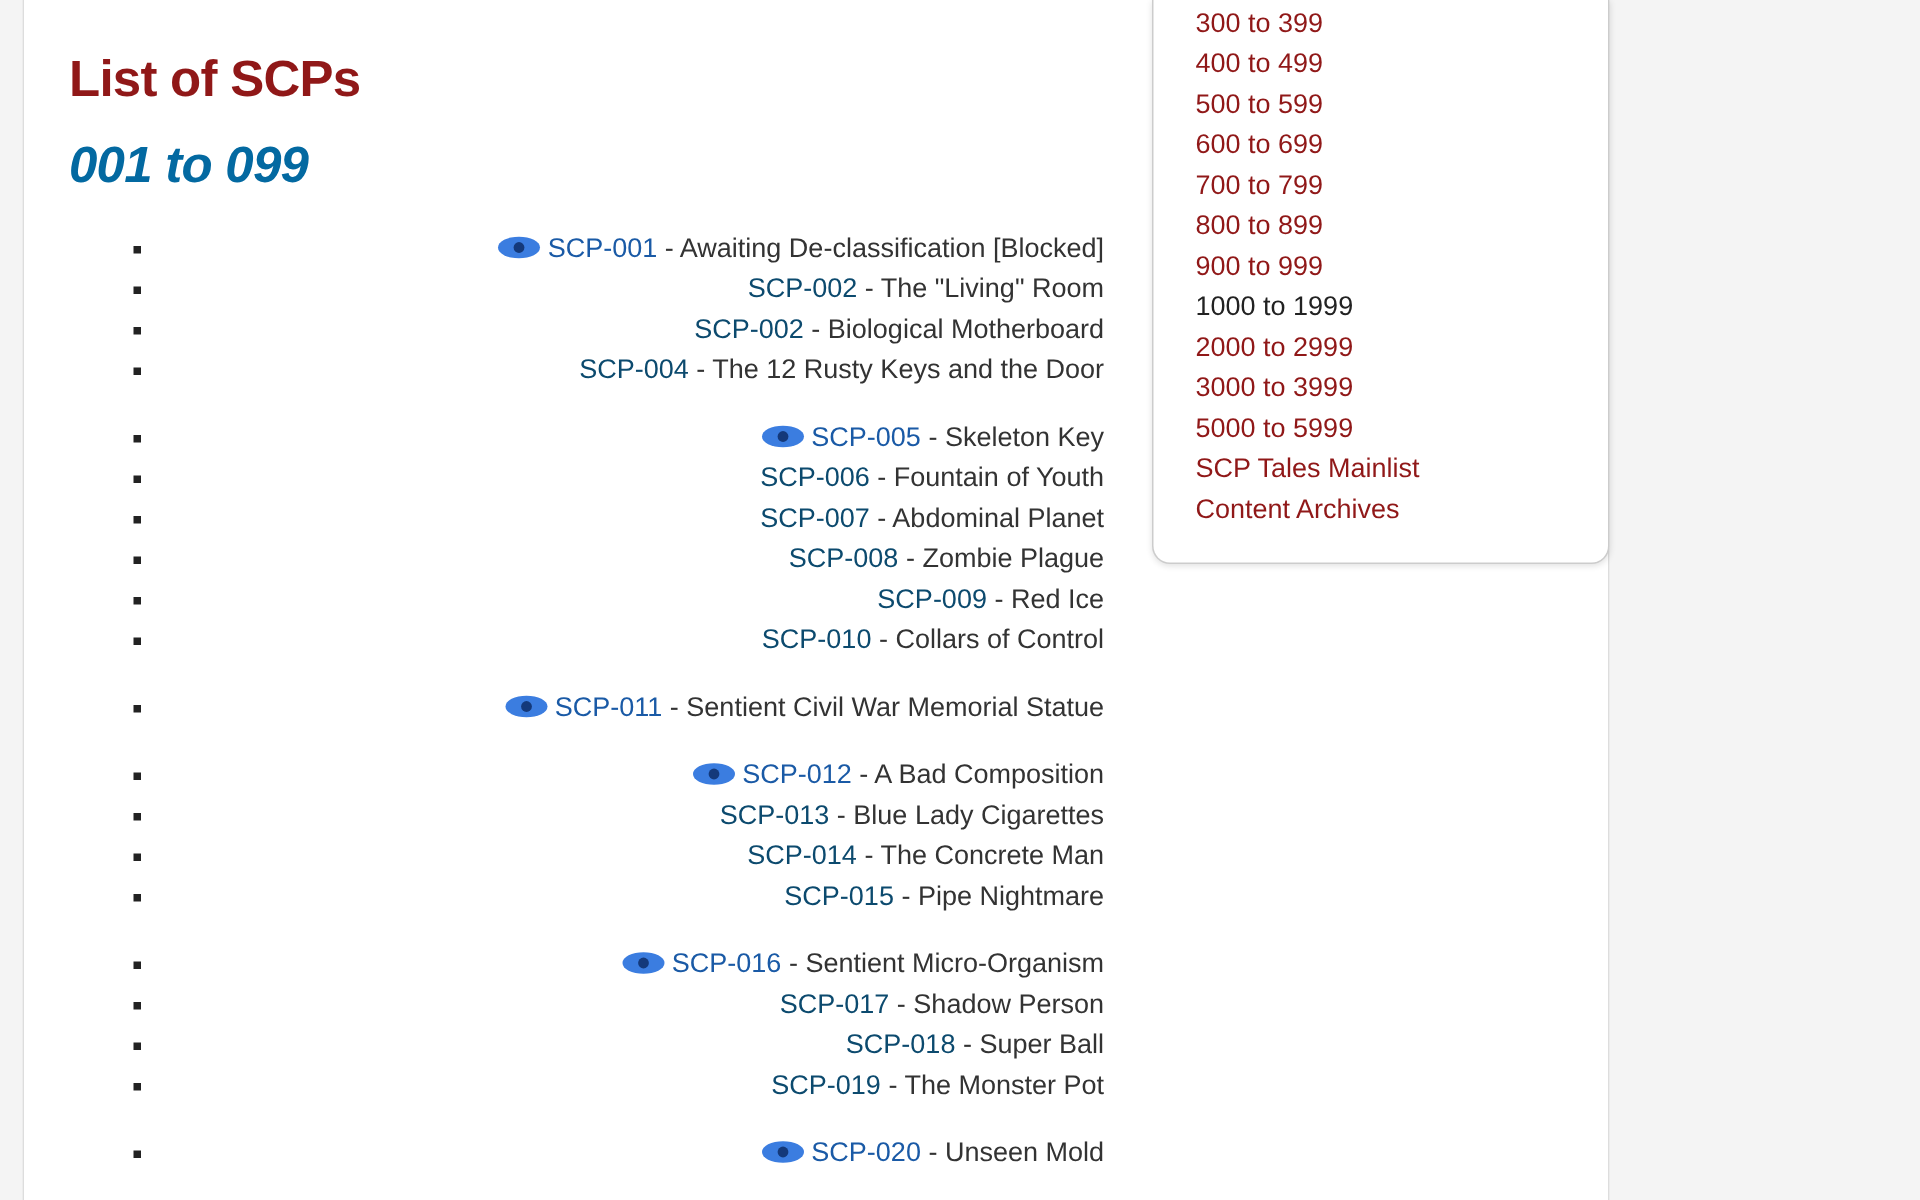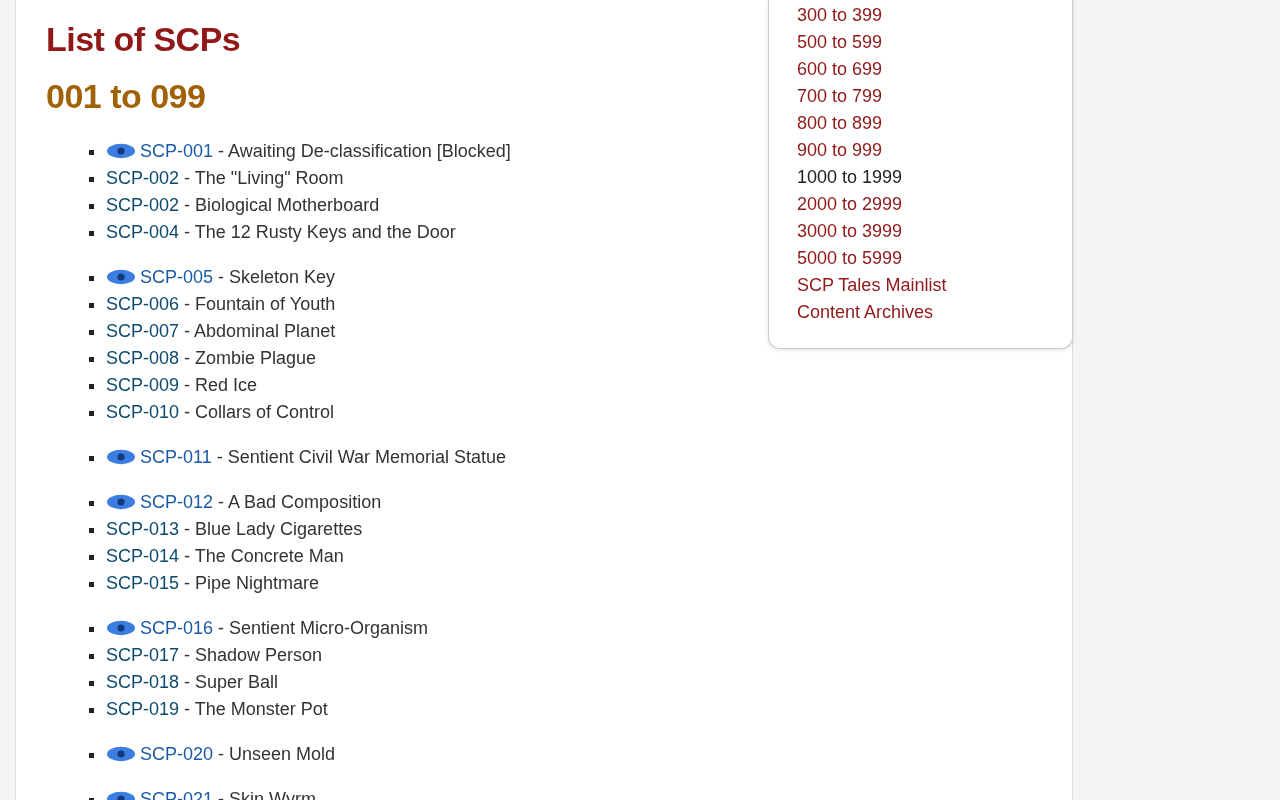--- a/index.html
+++ b/index.html
@@ -25,39 +25,41 @@
     border-right: 1px solid #ddd;
   }
   .main {
     padding: 10px 30px 20px 30px;
     width: 690px;
   }
   h1.page-title {
     font-size: 34px;
     font-weight: 700;
     color: #901818;
-    margin: 10px 0 18px 0;
+    margin: 24px 0 18px 0;
     letter-spacing: -0.5px;
   }
   h1.section-title {
     font-size: 34px;
     font-weight: 700;
-    color: #a16207;
+    color: #0369a1;
     margin: 8px 0 22px 0;
     letter-spacing: -0.5px;
+    font-style: italic;
   }
   ul.scp-block {
     list-style-type: square;
     margin: 0 0 18px 0;
     padding-left: 60px;
     font-size: 18px;
     line-height: 27px;
   }
   ul.scp-block li {
     margin: 0;
+    text-align: right;
   }
   ul.scp-block .link {
     color: #0c4a6e;
     text-decoration: none;
   }
   ul.scp-block .link.with-eye {
     color: #1a5aa6;
   }
   ul.scp-block .sep {
     color: #333;
@@ -168,20 +170,21 @@
                   <ellipse cx="15" cy="8" rx="14" ry="7.2" fill="#3b7de0"></ellipse>
                   <circle cx="15" cy="8" r="3.6" fill="#14397a"></circle>
                 </svg></span><a href="#" class="link with-eye">SCP-021</a><span class="sep"> - </span><span class="title">Skin Wyrm</span></li>
           </ul>
         </div>
     </div>
 
     <div class="sidebar">
       <ul class="nav-list" id="nav-list">
           <li><a href="#" class="nav-link">300 to 399</a></li>
+          <li><a href="#" class="nav-link">400 to 499</a></li>
           <li><a href="#" class="nav-link">500 to 599</a></li>
           <li><a href="#" class="nav-link">600 to 699</a></li>
           <li><a href="#" class="nav-link">700 to 799</a></li>
           <li><a href="#" class="nav-link">800 to 899</a></li>
           <li><a href="#" class="nav-link">900 to 999</a></li>
           <li><a href="#" class="nav-link plain">1000 to 1999</a></li>
           <li><a href="#" class="nav-link">2000 to 2999</a></li>
           <li><a href="#" class="nav-link">3000 to 3999</a></li>
           <li><a href="#" class="nav-link">5000 to 5999</a></li>
           <li><a href="#" class="nav-link">SCP Tales Mainlist</a></li>

